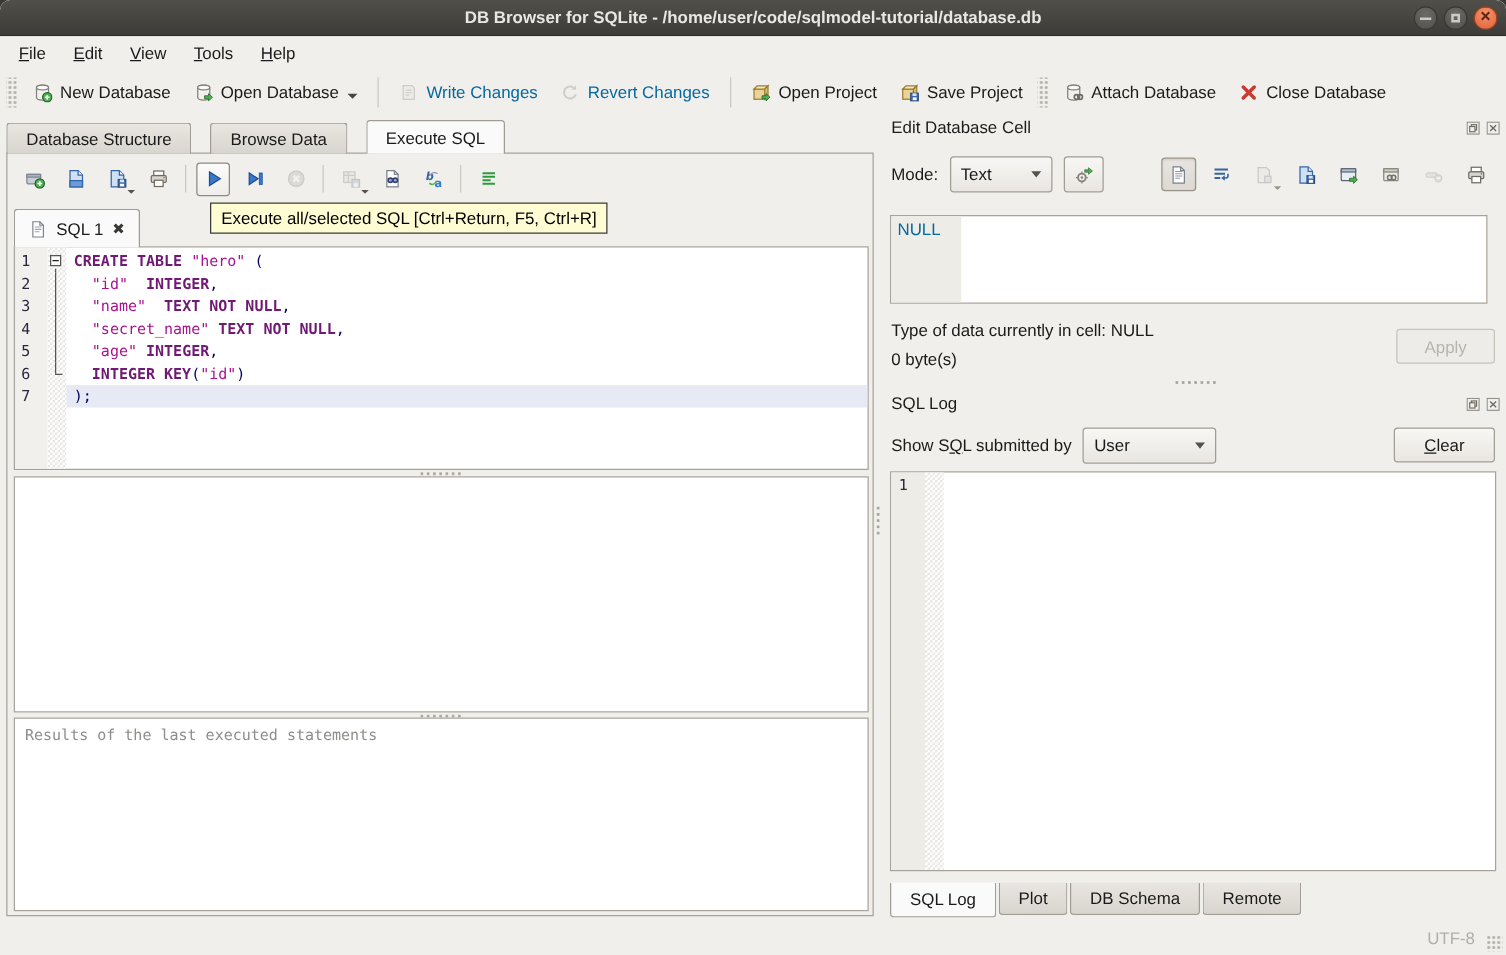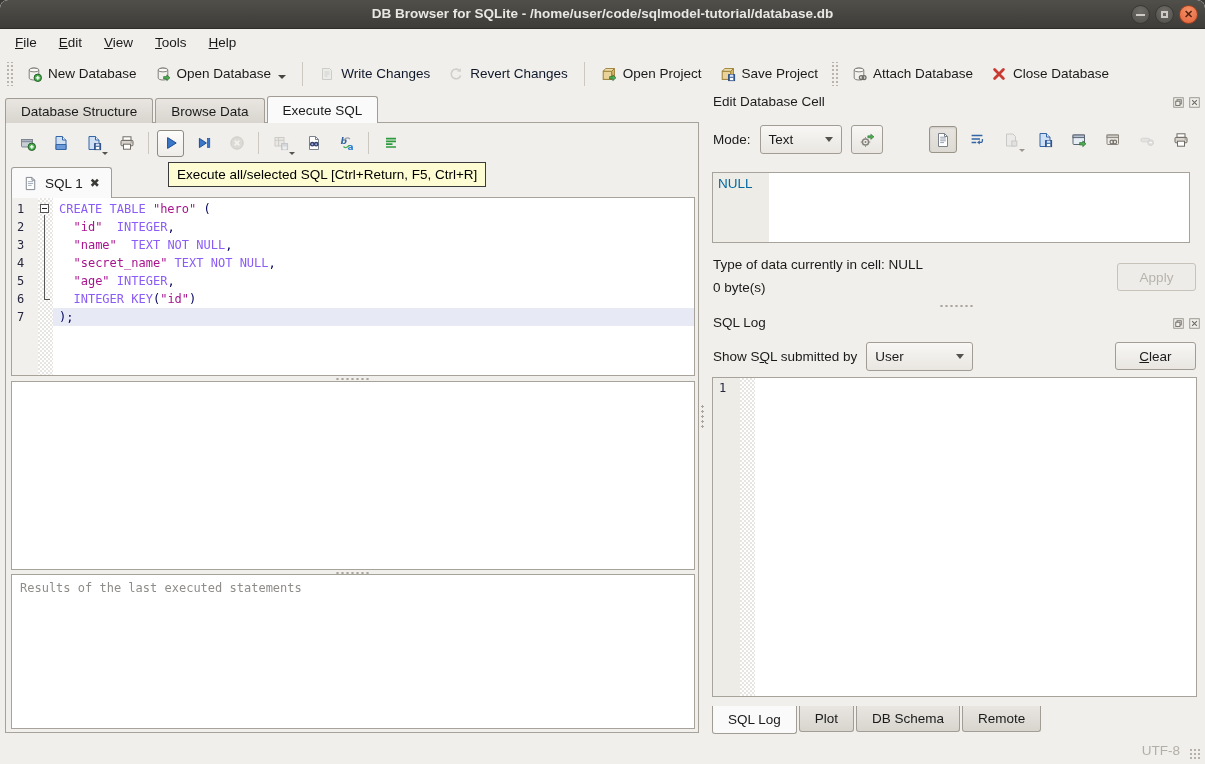--- a/index.html
+++ b/index.html
@@ -17,26 +17,26 @@
   .wc .box{width:7px;height:7px;border:2px solid #cdcac5}
   .wc .x{color:#5b2410;font-size:11px;font-weight:bold;line-height:1}
   
   .menubar{display:flex;align-items:flex-end;height:27px;padding-left:4px}
   .menu-item{padding:0 11px;line-height:26px}
   
   .toolbar{display:flex;align-items:center;height:36px;padding:0 2px}
   .tb-handle{width:9px;height:24px;margin:0 3px;background-image:radial-gradient(circle,#b8b4ac 1px,transparent 1.4px);background-size:4px 4px;background-position:1px 2px}
   .tb-sep{width:1px;height:24px;background:#ccc8c0;margin:0 7px}
   .tb-btn{display:flex;align-items:flex-start;gap:6px;padding:5px 9px;border-radius:3px}
-  .tb-btn.disabled .lbl{color:#0f172a}
+  .tb-btn.disabled .lbl{color:#0369a1}
   .tb-btn.disabled svg{opacity:.45;filter:grayscale(1)}
   .caret{width:0;height:0;border-left:4px solid transparent;border-right:4px solid transparent;border-top:4px solid #45443f;align-self:flex-end;margin:0 0 3px 1px}
   
   .maintabs{position:absolute;left:5px;top:96px;display:flex;align-items:flex-end;z-index:4}
-  .tab{display:inline-flex;align-items:center;height:25px;padding:0 15px;background:linear-gradient(#e9e6e1,#d8d5cf);border:1px solid #a29d94;border-bottom:none;border-radius:3px 3px 0 0;margin-right:2px}
+  .tab{display:inline-flex;align-items:center;height:25px;padding:0 15px;background:linear-gradient(#e9e6e1,#d8d5cf);border:1px solid #a29d94;border-bottom:none;border-radius:3px 3px 0 0;margin-right:15px}
   .tab.active{background:#fbfafa;height:27px}
   
   .lframe{position:absolute;left:5px;top:122px;width:694px;height:611px;border:1px solid #a8a39a;background:#f0efeb}
   .sqltoolbar{position:absolute;left:5px;top:5px;display:flex;align-items:center;height:30px}
   .sbtn{width:27px;height:27px;display:flex;align-items:center;justify-content:center;border-radius:3px;margin:0 3px;position:relative}
   .sbtn.hov{border:1px solid #8f8b83;background:linear-gradient(#fcfcfb,#efede9)}
   .sbtn.disabled svg{opacity:.55}
   .sbtn .mini-caret{position:absolute;right:-1px;bottom:2px;width:0;height:0;border-left:3px solid transparent;border-right:3px solid transparent;border-top:3.5px solid #55534d}
   .s-sep{width:1px;height:22px;background:#ccc8c0;margin:0 5px}
   .sqltab{position:absolute;left:5px;top:44px;height:31px;display:flex;align-items:center;gap:7px;padding:0 11px;background:#fbfafa;border:1px solid #a29d94;border-bottom:none;border-radius:3px 3px 0 0;z-index:2}
@@ -45,21 +45,21 @@
   .edbox{position:absolute;left:5px;top:74px;width:684px;height:179px;border:1px solid #a8a39a;background:#fff;overflow:hidden;font-family:"DejaVu Sans Mono",monospace;font-size:12px}
   .ed-gut{position:absolute;left:0;top:0;bottom:0;width:26px;background:#f1f0ed}
   .checker{background-color:#fff;background-image:linear-gradient(45deg,#e7e5e1 25%,transparent 25%,transparent 75%,#e7e5e1 75%),linear-gradient(45deg,#e7e5e1 25%,transparent 25%,transparent 75%,#e7e5e1 75%);background-size:4px 4px;background-position:0 0,2px 2px}
   .ed-foldstrip{position:absolute;left:26px;top:0;bottom:0;width:15px}
   .ed-lines{position:absolute;left:0;top:2px;right:0}
   .ed-row{display:flex;height:18px;line-height:18px;position:relative}
   .ed-num{width:26px;padding-left:5px;color:#26263e}
   .ed-fold{width:15px;position:relative}
   .ed-text{flex:1;white-space:pre;padding-left:6px}
   .ed-row.cur .ed-text{background:#e7eaf5}
-  .kw{color:#8b5cf6;font-weight:normal}.str{color:#a8148e}.pln{color:#01015e}
+  .kw{color:#701a75;font-weight:bold}.str{color:#a8148e}.pln{color:#01015e}
   .fbox{position:absolute;left:2px;top:4px;width:9px;height:9px;border:1px solid #555;background:#fdfdfd}
   .fbox::after{content:'';position:absolute;left:1px;top:3px;width:5px;height:1px;background:#222}
   .vdown{position:absolute;left:6px;top:15px;bottom:0;width:1px;background:#555}
   .vfull{position:absolute;left:6px;top:0;bottom:0;width:1px;background:#555}
   .vhalf{position:absolute;left:6px;top:0;height:9px;width:1px;background:#555}
   .hstub{position:absolute;left:6px;top:9px;width:6px;height:1px;background:#555}
   .midpane{position:absolute;left:5px;top:258px;width:684px;height:189px;border:1px solid #a8a39a;background:#fff}
   .respane{position:absolute;left:5px;top:451px;width:684px;height:155px;border:1px solid #a8a39a;background:#fff;font-family:"DejaVu Sans Mono",monospace;font-size:12px;color:#8f8d89;padding:6px 8px}
   .hsplit{position:absolute;left:0;right:0;height:5px;display:flex;align-items:center;justify-content:center}
   .dots-h{width:34px;height:4px;background-image:radial-gradient(circle,#a9a59d 1px,transparent 1.3px);background-size:5px 4px}

